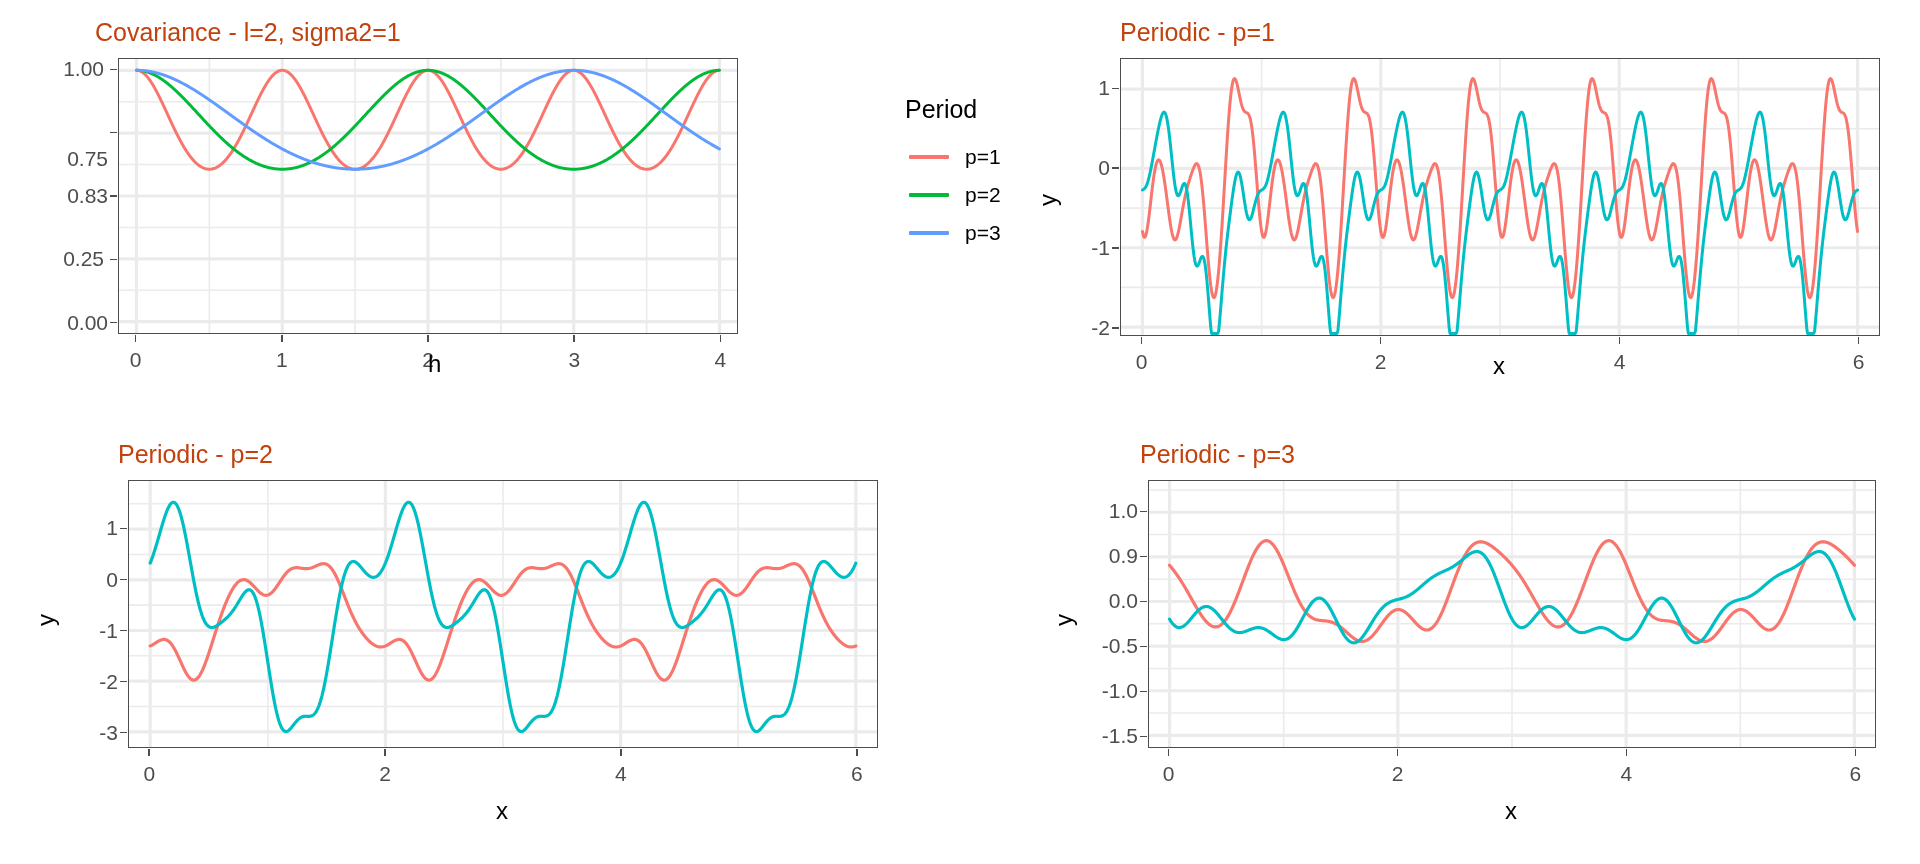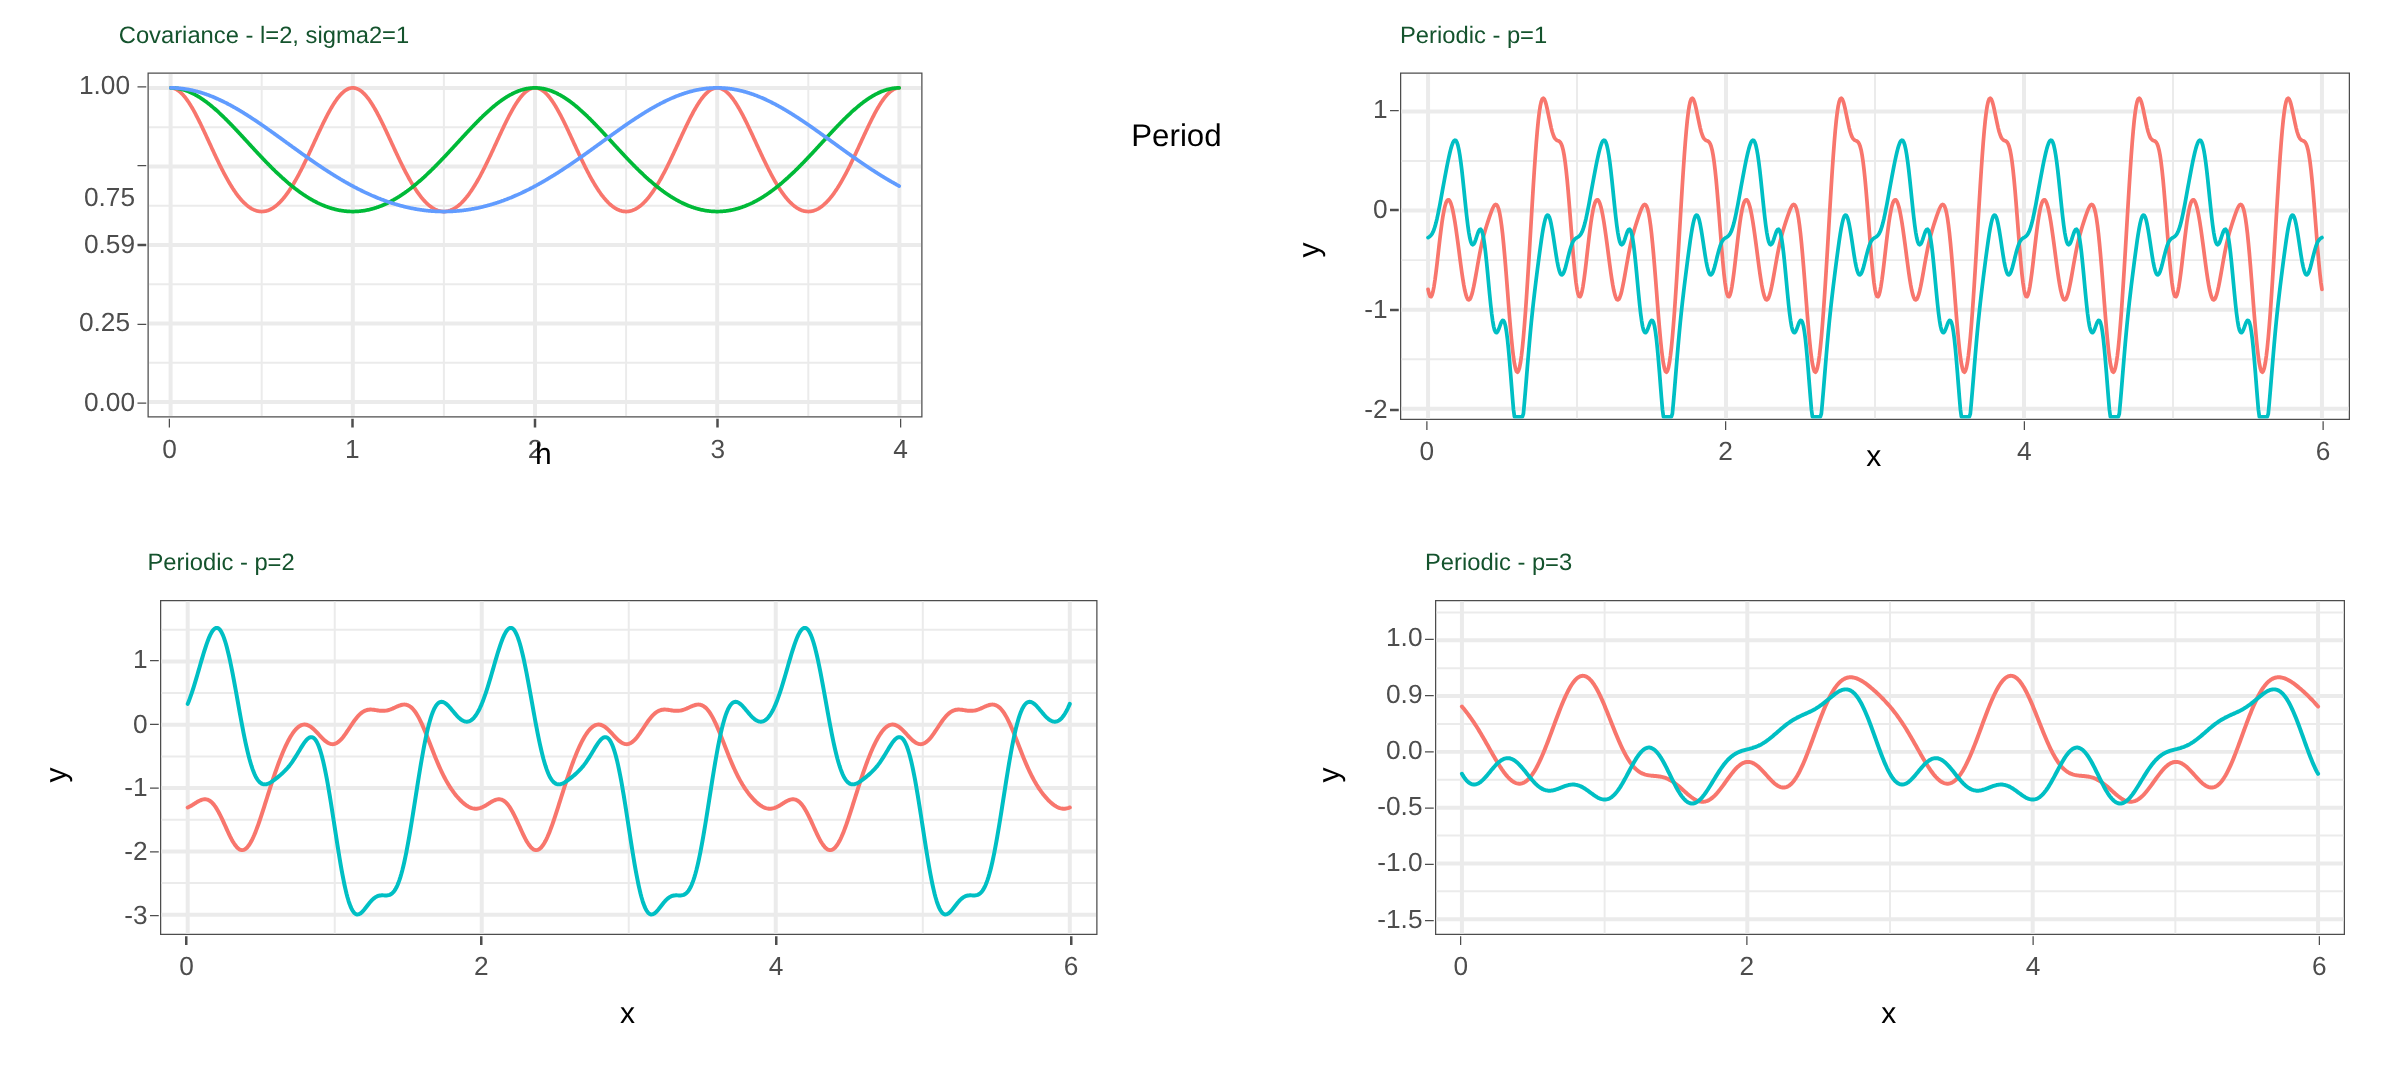--- a/index.html
+++ b/index.html
@@ -29,22 +29,22 @@
     grid-template-rows: 420px 444px;
   }
 
   .panel {
     position: relative;
     box-sizing: border-box;
   }
 
   .panel-title {
     position: absolute;
-    font-size: 19px;
-    color: #14532d;
+    font-size: 25px;
+    color: #c2410c;
     white-space: nowrap;
     font-family: "Liberation Sans", sans-serif;
   }
 
   
   .plotbox {
     position: absolute;
     background: #FFFFFF;
     border: 1.5px solid #4d4d4d;
     box-sizing: border-box;
@@ -158,21 +158,21 @@
             <polyline points="17.71,11.39 18.16,11.40 18.60,11.41 19.04,11.43 19.49,11.45 19.93,11.48 20.37,11.51 20.81,11.55 21.26,11.60 21.70,11.65 22.14,11.70 22.59,11.76 23.03,11.83 23.47,11.91 23.91,11.99 24.36,12.07 24.80,12.16 25.24,12.26 25.69,12.36 26.13,12.47 26.57,12.58 27.01,12.70 27.46,12.82 27.90,12.95 28.34,13.08 28.79,13.22 29.23,13.37 29.67,13.52 30.11,13.68 30.56,13.84 31.00,14.01 31.44,14.18 31.89,14.36 32.33,14.54 32.77,14.73 33.21,14.92 33.66,15.12 34.10,15.32 34.54,15.53 34.99,15.75 35.43,15.97 35.87,16.19 36.31,16.42 36.76,16.65 37.20,16.89 37.64,17.14 38.09,17.39 38.53,17.64 38.97,17.90 39.41,18.16 39.86,18.43 40.30,18.70 40.74,18.98 41.19,19.26 41.63,19.55 42.07,19.84 42.51,20.13 42.96,20.43 43.40,20.73 43.84,21.04 44.29,21.35 44.73,21.67 45.17,21.99 45.61,22.32 46.06,22.65 46.50,22.98 46.94,23.32 47.39,23.66 47.83,24.00 48.27,24.35 48.71,24.70 49.16,25.06 49.60,25.42 50.04,25.78 50.49,26.15 50.93,26.52 51.37,26.89 51.81,27.27 52.26,27.65 52.70,28.03 53.14,28.42 53.59,28.81 54.03,29.21 54.47,29.60 54.91,30.00 55.36,30.41 55.80,30.81 56.24,31.22 56.69,31.63 57.13,32.05 57.57,32.46 58.01,32.88 58.46,33.31 58.90,33.73 59.34,34.16 59.79,34.59 60.23,35.02 60.67,35.45 61.11,35.89 61.56,36.33 62.00,36.77 62.44,37.22 62.89,37.66 63.33,38.11 63.77,38.56 64.21,39.01 64.66,39.46 65.10,39.92 65.54,40.37 65.99,40.83 66.43,41.29 66.87,41.75 67.31,42.22 67.76,42.68 68.20,43.15 68.64,43.61 69.09,44.08 69.53,44.55 69.97,45.02 70.41,45.50 70.86,45.97 71.30,46.44 71.74,46.92 72.19,47.39 72.63,47.87 73.07,48.35 73.51,48.83 73.96,49.31 74.40,49.79 74.84,50.27 75.29,50.75 75.73,51.23 76.17,51.71 76.61,52.19 77.06,52.68 77.50,53.16 77.94,53.64 78.39,54.13 78.83,54.61 79.27,55.09 79.71,55.58 80.16,56.06 80.60,56.54 81.04,57.03 81.49,57.51 81.93,57.99 82.37,58.48 82.81,58.96 83.26,59.44 83.70,59.92 84.14,60.40 84.59,60.88 85.03,61.36 85.47,61.84 85.91,62.32 86.36,62.80 86.80,63.28 87.24,63.75 87.69,64.23 88.13,64.71 88.57,65.18 89.01,65.65 89.46,66.13 89.90,66.60 90.34,67.07 90.79,67.54 91.23,68.01 91.67,68.47 92.11,68.94 92.56,69.40 93.00,69.87 93.44,70.33 93.89,70.79 94.33,71.25 94.77,71.71 95.21,72.16 95.66,72.62 96.10,73.07 96.54,73.52 96.99,73.97 97.43,74.42 97.87,74.87 98.31,75.31 98.76,75.76 99.20,76.20 99.64,76.64 100.09,77.07 100.53,77.51 100.97,77.94 101.41,78.38 101.86,78.81 102.30,79.24 102.74,79.66 103.19,80.09 103.63,80.51 104.07,80.93 104.51,81.35 104.96,81.76 105.40,82.17 105.84,82.59 106.29,82.99 106.73,83.40 107.17,83.81 107.61,84.21 108.06,84.61 108.50,85.01 108.94,85.40 109.39,85.79 109.83,86.18 110.27,86.57 110.71,86.96 111.16,87.34 111.60,87.72 112.04,88.10 112.49,88.47 112.93,88.84 113.37,89.21 113.81,89.58 114.26,89.95 114.70,90.31 115.14,90.67 115.59,91.02 116.03,91.38 116.47,91.73 116.91,92.08 117.36,92.42 117.80,92.76 118.24,93.10 118.69,93.44 119.13,93.77 119.57,94.11 120.01,94.43 120.46,94.76 120.90,95.08 121.34,95.40 121.79,95.72 122.23,96.03 122.67,96.34 123.11,96.65 123.56,96.96 124.00,97.26 124.44,97.56 124.89,97.85 125.33,98.14 125.77,98.43 126.21,98.72 126.66,99.00 127.10,99.28 127.54,99.56 127.99,99.84 128.43,100.11 128.87,100.37 129.31,100.64 129.76,100.90 130.20,101.16 130.64,101.41 131.09,101.67 131.53,101.91 131.97,102.16 132.41,102.40 132.86,102.64 133.30,102.88 133.74,103.11 134.19,103.34 134.63,103.57 135.07,103.79 135.51,104.01 135.96,104.22 136.40,104.44 136.84,104.65 137.29,104.85 137.73,105.06 138.17,105.26 138.61,105.45 139.06,105.65 139.50,105.84 139.94,106.02 140.39,106.21 140.83,106.39 141.27,106.56 141.71,106.73 142.16,106.90 142.60,107.07 143.04,107.23 143.49,107.39 143.93,107.55 144.37,107.70 144.81,107.85 145.26,108.00 145.70,108.14 146.14,108.28 146.59,108.42 147.03,108.55 147.47,108.68 147.91,108.80 148.36,108.92 148.80,109.04 149.24,109.16 149.69,109.27 150.13,109.38 150.57,109.48 151.01,109.58 151.46,109.68 151.90,109.78 152.34,109.87 152.79,109.96 153.23,110.04 153.67,110.12 154.11,110.20 154.56,110.27 155.00,110.34 155.44,110.41 155.89,110.47 156.33,110.53 156.77,110.59 157.21,110.64 157.66,110.69 158.10,110.74 158.54,110.78 158.99,110.82 159.43,110.86 159.87,110.89 160.31,110.92 160.76,110.94 161.20,110.97 161.64,110.99 162.09,111.00 162.53,111.01 162.97,111.02 163.41,111.02 163.86,111.03 164.30,111.02 164.74,111.02 165.19,111.01 165.63,110.99 166.07,110.98 166.51,110.96 166.96,110.94 167.40,110.91 167.84,110.88 168.29,110.84 168.73,110.81 169.17,110.77 169.61,110.72 170.06,110.68 170.50,110.62 170.94,110.57 171.39,110.51 171.83,110.45 172.27,110.39 172.71,110.32 173.16,110.25 173.60,110.17 174.04,110.09 174.49,110.01 174.93,109.92 175.37,109.83 175.81,109.74 176.26,109.65 176.70,109.55 177.14,109.44 177.59,109.34 178.03,109.23 178.47,109.12 178.91,109.00 179.36,108.88 179.80,108.76 180.24,108.63 180.69,108.50 181.13,108.36 181.57,108.23 182.01,108.09 182.46,107.94 182.90,107.80 183.34,107.64 183.79,107.49 184.23,107.33 184.67,107.17 185.11,107.01 185.56,106.84 186.00,106.67 186.44,106.50 186.89,106.32 187.33,106.14 187.77,105.95 188.21,105.76 188.66,105.57 189.10,105.38 189.54,105.18 189.99,104.98 190.43,104.78 190.87,104.57 191.31,104.36 191.76,104.14 192.20,103.93 192.64,103.70 193.09,103.48 193.53,103.25 193.97,103.02 194.41,102.79 194.86,102.55 195.30,102.31 195.74,102.07 196.19,101.82 196.63,101.57 197.07,101.32 197.51,101.06 197.96,100.80 198.40,100.54 198.84,100.27 199.29,100.00 199.73,99.73 200.17,99.46 200.61,99.18 201.06,98.90 201.50,98.61 201.94,98.32 202.39,98.03 202.83,97.74 203.27,97.44 203.71,97.14 204.16,96.84 204.60,96.54 205.04,96.23 205.49,95.91 205.93,95.60 206.37,95.28 206.81,94.96 207.26,94.64 207.70,94.31 208.14,93.98 208.59,93.65 209.03,93.31 209.47,92.98 209.91,92.63 210.36,92.29 210.80,91.94 211.24,91.60 211.69,91.24 212.13,90.89 212.57,90.53 213.01,90.17 213.46,89.81 213.90,89.44 214.34,89.07 214.79,88.70 215.23,88.33 215.67,87.95 216.11,87.58 216.56,87.19 217.00,86.81 217.44,86.42 217.89,86.04 218.33,85.65 218.77,85.25 219.21,84.86 219.66,84.46 220.10,84.06 220.54,83.65 220.99,83.25 221.43,82.84 221.87,82.43 222.31,82.02 222.76,81.60 223.20,81.19 223.64,80.77 224.09,80.35 224.53,79.93 224.97,79.50 225.41,79.07 225.86,78.64 226.30,78.21 226.74,77.78 227.19,77.35 227.63,76.91 228.07,76.47 228.51,76.03 228.96,75.59 229.40,75.14 229.84,74.70 230.29,74.25 230.73,73.80 231.17,73.35 231.61,72.90 232.06,72.45 232.50,71.99 232.94,71.53 233.39,71.07 233.83,70.62 234.27,70.15 234.71,69.69 235.16,69.23 235.60,68.76 236.04,68.30 236.49,67.83 236.93,67.36 237.37,66.89 237.81,66.42 238.26,65.95 238.70,65.48 239.14,65.00 239.59,64.53 240.03,64.05 240.47,63.57 240.91,63.10 241.36,62.62 241.80,62.14 242.24,61.66 242.69,61.18 243.13,60.70 243.57,60.22 244.01,59.74 244.46,59.26 244.90,58.78 245.34,58.29 245.79,57.81 246.23,57.33 246.67,56.84 247.11,56.36 247.56,55.88 248.00,55.39 248.44,54.91 248.89,54.43 249.33,53.94 249.77,53.46 250.21,52.98 250.66,52.49 251.10,52.01 251.54,51.53 251.99,51.05 252.43,50.57 252.87,50.09 253.31,49.61 253.76,49.13 254.20,48.65 254.64,48.17 255.09,47.69 255.53,47.22 255.97,46.74 256.41,46.26 256.86,45.79 257.30,45.32 257.74,44.85 258.19,44.38 258.63,43.91 259.07,43.44 259.51,42.97 259.96,42.51 260.40,42.04 260.84,41.58 261.29,41.12 261.73,40.66 262.17,40.20 262.61,39.75 263.06,39.29 263.50,38.84 263.94,38.39 264.39,37.94 264.83,37.49 265.27,37.05 265.71,36.60 266.16,36.16 266.60,35.73 267.04,35.29 267.49,34.86 267.93,34.42 268.37,34.00 268.81,33.57 269.26,33.15 269.70,32.72 270.14,32.31 270.59,31.89 271.03,31.48 271.47,31.07 271.91,30.66 272.36,30.25 272.80,29.85 273.24,29.45 273.69,29.06 274.13,28.66 274.57,28.27 275.01,27.89 275.46,27.51 275.90,27.13 276.34,26.75 276.79,26.38 277.23,26.01 277.67,25.64 278.11,25.28 278.56,24.92 279.00,24.57 279.44,24.22 279.89,23.87 280.33,23.53 280.77,23.19 281.21,22.85 281.66,22.52 282.10,22.19 282.54,21.87 282.99,21.55 283.43,21.24 283.87,20.93 284.31,20.62 284.76,20.32 285.20,20.02 285.64,19.73 286.09,19.44 286.53,19.15 286.97,18.87 287.41,18.60 287.86,18.33 288.30,18.06 288.74,17.80 289.19,17.54 289.63,17.29 290.07,17.04 290.51,16.80 290.96,16.57 291.40,16.33 291.84,16.11 292.29,15.88 292.73,15.67 293.17,15.45 293.61,15.25 294.06,15.05 294.50,14.85 294.94,14.66 295.39,14.47 295.83,14.29 296.27,14.11 296.71,13.94 297.16,13.78 297.60,13.62 298.04,13.46 298.49,13.31 298.93,13.17 299.37,13.03 299.81,12.90 300.26,12.77 300.70,12.65 301.14,12.53 301.59,12.42 302.03,12.32 302.47,12.22 302.91,12.13 303.36,12.04 303.80,11.95 304.24,11.88 304.69,11.81 305.13,11.74 305.57,11.68 306.01,11.63 306.46,11.58 306.90,11.53 307.34,11.50 307.79,11.47 308.23,11.44 308.67,11.42 309.11,11.41 309.56,11.40 310.00,11.39 310.44,11.40 310.89,11.41 311.33,11.42 311.77,11.44 312.21,11.47 312.66,11.50 313.10,11.53 313.54,11.58 313.99,11.63 314.43,11.68 314.87,11.74 315.31,11.81 315.76,11.88 316.20,11.95 316.64,12.04 317.09,12.13 317.53,12.22 317.97,12.32 318.41,12.42 318.86,12.53 319.30,12.65 319.74,12.77 320.19,12.90 320.63,13.03 321.07,13.17 321.51,13.31 321.96,13.46 322.40,13.62 322.84,13.78 323.29,13.94 323.73,14.11 324.17,14.29 324.61,14.47 325.06,14.66 325.50,14.85 325.94,15.05 326.39,15.25 326.83,15.45 327.27,15.67 327.71,15.88 328.16,16.11 328.60,16.33 329.04,16.57 329.49,16.80 329.93,17.04 330.37,17.29 330.81,17.54 331.26,17.80 331.70,18.06 332.14,18.33 332.59,18.60 333.03,18.87 333.47,19.15 333.91,19.44 334.36,19.73 334.80,20.02 335.24,20.32 335.69,20.62 336.13,20.93 336.57,21.24 337.01,21.55 337.46,21.87 337.90,22.19 338.34,22.52 338.79,22.85 339.23,23.19 339.67,23.53 340.11,23.87 340.56,24.22 341.00,24.57 341.44,24.92 341.89,25.28 342.33,25.64 342.77,26.01 343.21,26.38 343.66,26.75 344.10,27.13 344.54,27.51 344.99,27.89 345.43,28.27 345.87,28.66 346.31,29.06 346.76,29.45 347.20,29.85 347.64,30.25 348.09,30.66 348.53,31.07 348.97,31.48 349.41,31.89 349.86,32.31 350.30,32.72 350.74,33.15 351.19,33.57 351.63,34.00 352.07,34.42 352.51,34.86 352.96,35.29 353.40,35.73 353.84,36.16 354.29,36.60 354.73,37.05 355.17,37.49 355.61,37.94 356.06,38.39 356.50,38.84 356.94,39.29 357.39,39.75 357.83,40.20 358.27,40.66 358.71,41.12 359.16,41.58 359.60,42.04 360.04,42.51 360.49,42.97 360.93,43.44 361.37,43.91 361.81,44.38 362.26,44.85 362.70,45.32 363.14,45.79 363.59,46.26 364.03,46.74 364.47,47.22 364.91,47.69 365.36,48.17 365.80,48.65 366.24,49.13 366.69,49.61 367.13,50.09 367.57,50.57 368.01,51.05 368.46,51.53 368.90,52.01 369.34,52.49 369.79,52.98 370.23,53.46 370.67,53.94 371.11,54.43 371.56,54.91 372.00,55.39 372.44,55.88 372.89,56.36 373.33,56.84 373.77,57.33 374.21,57.81 374.66,58.29 375.10,58.78 375.54,59.26 375.99,59.74 376.43,60.22 376.87,60.70 377.31,61.18 377.76,61.66 378.20,62.14 378.64,62.62 379.09,63.10 379.53,63.57 379.97,64.05 380.41,64.53 380.86,65.00 381.30,65.48 381.74,65.95 382.19,66.42 382.63,66.89 383.07,67.36 383.51,67.83 383.96,68.30 384.40,68.76 384.84,69.23 385.29,69.69 385.73,70.15 386.17,70.62 386.61,71.07 387.06,71.53 387.50,71.99 387.94,72.45 388.39,72.90 388.83,73.35 389.27,73.80 389.71,74.25 390.16,74.70 390.60,75.14 391.04,75.59 391.49,76.03 391.93,76.47 392.37,76.91 392.81,77.35 393.26,77.78 393.70,78.21 394.14,78.64 394.59,79.07 395.03,79.50 395.47,79.93 395.91,80.35 396.36,80.77 396.80,81.19 397.24,81.60 397.69,82.02 398.13,82.43 398.57,82.84 399.01,83.25 399.46,83.65 399.90,84.06 400.34,84.46 400.79,84.86 401.23,85.25 401.67,85.65 402.11,86.04 402.56,86.42 403.00,86.81 403.44,87.19 403.89,87.58 404.33,87.95 404.77,88.33 405.21,88.70 405.66,89.07 406.10,89.44 406.54,89.81 406.99,90.17 407.43,90.53 407.87,90.89 408.31,91.24 408.76,91.60 409.20,91.94 409.64,92.29 410.09,92.63 410.53,92.98 410.97,93.31 411.41,93.65 411.86,93.98 412.30,94.31 412.74,94.64 413.19,94.96 413.63,95.28 414.07,95.60 414.51,95.91 414.96,96.23 415.40,96.54 415.84,96.84 416.29,97.14 416.73,97.44 417.17,97.74 417.61,98.03 418.06,98.32 418.50,98.61 418.94,98.90 419.39,99.18 419.83,99.46 420.27,99.73 420.71,100.00 421.16,100.27 421.60,100.54 422.04,100.80 422.49,101.06 422.93,101.32 423.37,101.57 423.81,101.82 424.26,102.07 424.70,102.31 425.14,102.55 425.59,102.79 426.03,103.02 426.47,103.25 426.91,103.48 427.36,103.70 427.80,103.93 428.24,104.14 428.69,104.36 429.13,104.57 429.57,104.78 430.01,104.98 430.46,105.18 430.90,105.38 431.34,105.57 431.79,105.76 432.23,105.95 432.67,106.14 433.11,106.32 433.56,106.50 434.00,106.67 434.44,106.84 434.89,107.01 435.33,107.17 435.77,107.33 436.21,107.49 436.66,107.64 437.10,107.80 437.54,107.94 437.99,108.09 438.43,108.23 438.87,108.36 439.31,108.50 439.76,108.63 440.20,108.76 440.64,108.88 441.09,109.00 441.53,109.12 441.97,109.23 442.41,109.34 442.86,109.44 443.30,109.55 443.74,109.65 444.19,109.74 444.63,109.83 445.07,109.92 445.51,110.01 445.96,110.09 446.40,110.17 446.84,110.25 447.29,110.32 447.73,110.39 448.17,110.45 448.61,110.51 449.06,110.57 449.50,110.62 449.94,110.68 450.39,110.72 450.83,110.77 451.27,110.81 451.71,110.84 452.16,110.88 452.60,110.91 453.04,110.94 453.49,110.96 453.93,110.98 454.37,110.99 454.81,111.01 455.26,111.02 455.70,111.02 456.14,111.03 456.59,111.02 457.03,111.02 457.47,111.01 457.91,111.00 458.36,110.99 458.80,110.97 459.24,110.94 459.69,110.92 460.13,110.89 460.57,110.86 461.01,110.82 461.46,110.78 461.90,110.74 462.34,110.69 462.79,110.64 463.23,110.59 463.67,110.53 464.11,110.47 464.56,110.41 465.00,110.34 465.44,110.27 465.89,110.20 466.33,110.12 466.77,110.04 467.21,109.96 467.66,109.87 468.10,109.78 468.54,109.68 468.99,109.58 469.43,109.48 469.87,109.38 470.31,109.27 470.76,109.16 471.20,109.04 471.64,108.92 472.09,108.80 472.53,108.68 472.97,108.55 473.41,108.42 473.86,108.28 474.30,108.14 474.74,108.00 475.19,107.85 475.63,107.70 476.07,107.55 476.51,107.39 476.96,107.23 477.40,107.07 477.84,106.90 478.29,106.73 478.73,106.56 479.17,106.39 479.61,106.21 480.06,106.02 480.50,105.84 480.94,105.65 481.39,105.45 481.83,105.26 482.27,105.06 482.71,104.85 483.16,104.65 483.60,104.44 484.04,104.22 484.49,104.01 484.93,103.79 485.37,103.57 485.81,103.34 486.26,103.11 486.70,102.88 487.14,102.64 487.59,102.40 488.03,102.16 488.47,101.91 488.91,101.67 489.36,101.41 489.80,101.16 490.24,100.90 490.69,100.64 491.13,100.37 491.57,100.11 492.01,99.84 492.46,99.56 492.90,99.28 493.34,99.00 493.79,98.72 494.23,98.43 494.67,98.14 495.11,97.85 495.56,97.56 496.00,97.26 496.44,96.96 496.89,96.65 497.33,96.34 497.77,96.03 498.21,95.72 498.66,95.40 499.10,95.08 499.54,94.76 499.99,94.43 500.43,94.11 500.87,93.77 501.31,93.44 501.76,93.10 502.20,92.76 502.64,92.42 503.09,92.08 503.53,91.73 503.97,91.38 504.41,91.02 504.86,90.67 505.30,90.31 505.74,89.95 506.19,89.58 506.63,89.21 507.07,88.84 507.51,88.47 507.96,88.10 508.40,87.72 508.84,87.34 509.29,86.96 509.73,86.57 510.17,86.18 510.61,85.79 511.06,85.40 511.50,85.01 511.94,84.61 512.39,84.21 512.83,83.81 513.27,83.40 513.71,82.99 514.16,82.59 514.60,82.17 515.04,81.76 515.49,81.35 515.93,80.93 516.37,80.51 516.81,80.09 517.26,79.66 517.70,79.24 518.14,78.81 518.59,78.38 519.03,77.94 519.47,77.51 519.91,77.07 520.36,76.64 520.80,76.20 521.24,75.76 521.69,75.31 522.13,74.87 522.57,74.42 523.01,73.97 523.46,73.52 523.90,73.07 524.34,72.62 524.79,72.16 525.23,71.71 525.67,71.25 526.11,70.79 526.56,70.33 527.00,69.87 527.44,69.40 527.89,68.94 528.33,68.47 528.77,68.01 529.21,67.54 529.66,67.07 530.10,66.60 530.54,66.13 530.99,65.65 531.43,65.18 531.87,64.71 532.31,64.23 532.76,63.75 533.20,63.28 533.64,62.80 534.09,62.32 534.53,61.84 534.97,61.36 535.41,60.88 535.86,60.40 536.30,59.92 536.74,59.44 537.19,58.96 537.63,58.48 538.07,57.99 538.51,57.51 538.96,57.03 539.40,56.54 539.84,56.06 540.29,55.58 540.73,55.09 541.17,54.61 541.61,54.13 542.06,53.64 542.50,53.16 542.94,52.68 543.39,52.19 543.83,51.71 544.27,51.23 544.71,50.75 545.16,50.27 545.60,49.79 546.04,49.31 546.49,48.83 546.93,48.35 547.37,47.87 547.81,47.39 548.26,46.92 548.70,46.44 549.14,45.97 549.59,45.50 550.03,45.02 550.47,44.55 550.91,44.08 551.36,43.61 551.80,43.15 552.24,42.68 552.69,42.22 553.13,41.75 553.57,41.29 554.01,40.83 554.46,40.37 554.90,39.92 555.34,39.46 555.79,39.01 556.23,38.56 556.67,38.11 557.11,37.66 557.56,37.22 558.00,36.77 558.44,36.33 558.89,35.89 559.33,35.45 559.77,35.02 560.21,34.59 560.66,34.16 561.10,33.73 561.54,33.31 561.99,32.88 562.43,32.46 562.87,32.05 563.31,31.63 563.76,31.22 564.20,30.81 564.64,30.41 565.09,30.00 565.53,29.60 565.97,29.21 566.41,28.81 566.86,28.42 567.30,28.03 567.74,27.65 568.19,27.27 568.63,26.89 569.07,26.52 569.51,26.15 569.96,25.78 570.40,25.42 570.84,25.06 571.29,24.70 571.73,24.35 572.17,24.00 572.61,23.66 573.06,23.32 573.50,22.98 573.94,22.65 574.39,22.32 574.83,21.99 575.27,21.67 575.71,21.35 576.16,21.04 576.60,20.73 577.04,20.43 577.49,20.13 577.93,19.84 578.37,19.55 578.81,19.26 579.26,18.98 579.70,18.70 580.14,18.43 580.59,18.16 581.03,17.90 581.47,17.64 581.91,17.39 582.36,17.14 582.80,16.89 583.24,16.65 583.69,16.42 584.13,16.19 584.57,15.97 585.01,15.75 585.46,15.53 585.90,15.32 586.34,15.12 586.79,14.92 587.23,14.73 587.67,14.54 588.11,14.36 588.56,14.18 589.00,14.01 589.44,13.84 589.89,13.68 590.33,13.52 590.77,13.37 591.21,13.22 591.66,13.08 592.10,12.95 592.54,12.82 592.99,12.70 593.43,12.58 593.87,12.47 594.31,12.36 594.76,12.26 595.20,12.16 595.64,12.07 596.09,11.99 596.53,11.91 596.97,11.83 597.41,11.76 597.86,11.70 598.30,11.65 598.74,11.60 599.19,11.55 599.63,11.51 600.07,11.48 600.51,11.45 600.96,11.43 601.40,11.41 601.84,11.40 602.29,11.39" fill="none" stroke="#00BA38" stroke-width="3" stroke-linejoin="round" stroke-linecap="round"></polyline>
             <polyline points="17.71,11.39 18.16,11.40 18.60,11.40 19.04,11.41 19.49,11.42 19.93,11.43 20.37,11.45 20.81,11.46 21.26,11.48 21.70,11.51 22.14,11.53 22.59,11.56 23.03,11.59 23.47,11.62 23.91,11.66 24.36,11.70 24.80,11.74 25.24,11.78 25.69,11.82 26.13,11.87 26.57,11.92 27.01,11.97 27.46,12.03 27.90,12.09 28.34,12.15 28.79,12.21 29.23,12.28 29.67,12.34 30.11,12.42 30.56,12.49 31.00,12.56 31.44,12.64 31.89,12.72 32.33,12.80 32.77,12.89 33.21,12.98 33.66,13.07 34.10,13.16 34.54,13.25 34.99,13.35 35.43,13.45 35.87,13.55 36.31,13.66 36.76,13.76 37.20,13.87 37.64,13.99 38.09,14.10 38.53,14.22 38.97,14.33 39.41,14.46 39.86,14.58 40.30,14.70 40.74,14.83 41.19,14.96 41.63,15.10 42.07,15.23 42.51,15.37 42.96,15.51 43.40,15.65 43.84,15.79 44.29,15.94 44.73,16.09 45.17,16.24 45.61,16.39 46.06,16.55 46.50,16.70 46.94,16.86 47.39,17.02 47.83,17.19 48.27,17.35 48.71,17.52 49.16,17.69 49.60,17.87 50.04,18.04 50.49,18.22 50.93,18.39 51.37,18.58 51.81,18.76 52.26,18.94 52.70,19.13 53.14,19.32 53.59,19.51 54.03,19.70 54.47,19.90 54.91,20.09 55.36,20.29 55.80,20.49 56.24,20.70 56.69,20.90 57.13,21.11 57.57,21.31 58.01,21.53 58.46,21.74 58.90,21.95 59.34,22.17 59.79,22.38 60.23,22.60 60.67,22.82 61.11,23.05 61.56,23.27 62.00,23.50 62.44,23.73 62.89,23.96 63.33,24.19 63.77,24.42 64.21,24.66 64.66,24.89 65.10,25.13 65.54,25.37 65.99,25.61 66.43,25.86 66.87,26.10 67.31,26.35 67.76,26.60 68.20,26.84 68.64,27.10 69.09,27.35 69.53,27.60 69.97,27.86 70.41,28.11 70.86,28.37 71.30,28.63 71.74,28.89 72.19,29.16 72.63,29.42 73.07,29.69 73.51,29.95 73.96,30.22 74.40,30.49 74.84,30.76 75.29,31.03 75.73,31.31 76.17,31.58 76.61,31.86 77.06,32.13 77.50,32.41 77.94,32.69 78.39,32.97 78.83,33.25 79.27,33.53 79.71,33.82 80.16,34.10 80.60,34.39 81.04,34.68 81.49,34.97 81.93,35.25 82.37,35.54 82.81,35.84 83.26,36.13 83.70,36.42 84.14,36.72 84.59,37.01 85.03,37.31 85.47,37.60 85.91,37.90 86.36,38.20 86.80,38.50 87.24,38.80 87.69,39.10 88.13,39.41 88.57,39.71 89.01,40.01 89.46,40.32 89.90,40.62 90.34,40.93 90.79,41.23 91.23,41.54 91.67,41.85 92.11,42.16 92.56,42.47 93.00,42.78 93.44,43.09 93.89,43.40 94.33,43.71 94.77,44.02 95.21,44.34 95.66,44.65 96.10,44.96 96.54,45.28 96.99,45.59 97.43,45.91 97.87,46.23 98.31,46.54 98.76,46.86 99.20,47.18 99.64,47.49 100.09,47.81 100.53,48.13 100.97,48.45 101.41,48.77 101.86,49.09 102.30,49.41 102.74,49.73 103.19,50.05 103.63,50.37 104.07,50.69 104.51,51.01 104.96,51.33 105.40,51.65 105.84,51.97 106.29,52.29 106.73,52.62 107.17,52.94 107.61,53.26 108.06,53.58 108.50,53.90 108.94,54.23 109.39,54.55 109.83,54.87 110.27,55.19 110.71,55.52 111.16,55.84 111.60,56.16 112.04,56.48 112.49,56.80 112.93,57.13 113.37,57.45 113.81,57.77 114.26,58.09 114.70,58.41 115.14,58.74 115.59,59.06 116.03,59.38 116.47,59.70 116.91,60.02 117.36,60.34 117.80,60.66 118.24,60.98 118.69,61.30 119.13,61.62 119.57,61.94 120.01,62.26 120.46,62.58 120.90,62.90 121.34,63.22 121.79,63.54 122.23,63.85 122.67,64.17 123.11,64.49 123.56,64.80 124.00,65.12 124.44,65.44 124.89,65.75 125.33,66.07 125.77,66.38 126.21,66.70 126.66,67.01 127.10,67.32 127.54,67.63 127.99,67.95 128.43,68.26 128.87,68.57 129.31,68.88 129.76,69.19 130.20,69.50 130.64,69.81 131.09,70.12 131.53,70.42 131.97,70.73 132.41,71.04 132.86,71.34 133.30,71.65 133.74,71.95 134.19,72.26 134.63,72.56 135.07,72.86 135.51,73.16 135.96,73.47 136.40,73.77 136.84,74.07 137.29,74.36 137.73,74.66 138.17,74.96 138.61,75.26 139.06,75.55 139.50,75.85 139.94,76.14 140.39,76.44 140.83,76.73 141.27,77.02 141.71,77.31 142.16,77.60 142.60,77.89 143.04,78.18 143.49,78.47 143.93,78.75 144.37,79.04 144.81,79.32 145.26,79.61 145.70,79.89 146.14,80.17 146.59,80.45 147.03,80.74 147.47,81.01 147.91,81.29 148.36,81.57 148.80,81.85 149.24,82.12 149.69,82.40 150.13,82.67 150.57,82.94 151.01,83.22 151.46,83.49 151.90,83.76 152.34,84.02 152.79,84.29 153.23,84.56 153.67,84.82 154.11,85.09 154.56,85.35 155.00,85.61 155.44,85.87 155.89,86.13 156.33,86.39 156.77,86.65 157.21,86.91 157.66,87.16 158.10,87.42 158.54,87.67 158.99,87.92 159.43,88.17 159.87,88.42 160.31,88.67 160.76,88.92 161.20,89.17 161.64,89.41 162.09,89.66 162.53,89.90 162.97,90.14 163.41,90.38 163.86,90.62 164.30,90.86 164.74,91.10 165.19,91.33 165.63,91.57 166.07,91.80 166.51,92.03 166.96,92.26 167.40,92.49 167.84,92.72 168.29,92.95 168.73,93.17 169.17,93.40 169.61,93.62 170.06,93.84 170.50,94.06 170.94,94.28 171.39,94.50 171.83,94.72 172.27,94.93 172.71,95.15 173.16,95.36 173.60,95.57 174.04,95.78 174.49,95.99 174.93,96.20 175.37,96.41 175.81,96.61 176.26,96.82 176.70,97.02 177.14,97.22 177.59,97.42 178.03,97.62 178.47,97.81 178.91,98.01 179.36,98.20 179.80,98.40 180.24,98.59 180.69,98.78 181.13,98.97 181.57,99.16 182.01,99.34 182.46,99.53 182.90,99.71 183.34,99.89 183.79,100.07 184.23,100.25 184.67,100.43 185.11,100.61 185.56,100.78 186.00,100.95 186.44,101.13 186.89,101.30 187.33,101.47 187.77,101.63 188.21,101.80 188.66,101.97 189.10,102.13 189.54,102.29 189.99,102.45 190.43,102.61 190.87,102.77 191.31,102.93 191.76,103.08 192.20,103.23 192.64,103.39 193.09,103.54 193.53,103.69 193.97,103.83 194.41,103.98 194.86,104.13 195.30,104.27 195.74,104.41 196.19,104.55 196.63,104.69 197.07,104.83 197.51,104.96 197.96,105.10 198.40,105.23 198.84,105.36 199.29,105.49 199.73,105.62 200.17,105.75 200.61,105.87 201.06,106.00 201.50,106.12 201.94,106.24 202.39,106.36 202.83,106.48 203.27,106.60 203.71,106.71 204.16,106.83 204.60,106.94 205.04,107.05 205.49,107.16 205.93,107.27 206.37,107.37 206.81,107.48 207.26,107.58 207.70,107.68 208.14,107.78 208.59,107.88 209.03,107.98 209.47,108.08 209.91,108.17 210.36,108.26 210.80,108.35 211.24,108.44 211.69,108.53 212.13,108.62 212.57,108.70 213.01,108.79 213.46,108.87 213.90,108.95 214.34,109.03 214.79,109.11 215.23,109.18 215.67,109.26 216.11,109.33 216.56,109.40 217.00,109.47 217.44,109.54 217.89,109.61 218.33,109.67 218.77,109.73 219.21,109.80 219.66,109.86 220.10,109.92 220.54,109.97 220.99,110.03 221.43,110.09 221.87,110.14 222.31,110.19 222.76,110.24 223.20,110.29 223.64,110.33 224.09,110.38 224.53,110.42 224.97,110.47 225.41,110.51 225.86,110.55 226.30,110.58 226.74,110.62 227.19,110.65 227.63,110.69 228.07,110.72 228.51,110.75 228.96,110.78 229.40,110.80 229.84,110.83 230.29,110.85 230.73,110.88 231.17,110.90 231.61,110.92 232.06,110.93 232.50,110.95 232.94,110.96 233.39,110.98 233.83,110.99 234.27,111.00 234.71,111.01 235.16,111.01 235.60,111.02 236.04,111.02 236.49,111.02 236.93,111.03 237.37,111.02 237.81,111.02 238.26,111.02 238.70,111.01 239.14,111.01 239.59,111.00 240.03,110.99 240.47,110.97 240.91,110.96 241.36,110.95 241.80,110.93 242.24,110.91 242.69,110.89 243.13,110.87 243.57,110.85 244.01,110.83 244.46,110.80 244.90,110.77 245.34,110.74 245.79,110.71 246.23,110.68 246.67,110.65 247.11,110.61 247.56,110.58 248.00,110.54 248.44,110.50 248.89,110.46 249.33,110.42 249.77,110.37 250.21,110.33 250.66,110.28 251.10,110.23 251.54,110.18 251.99,110.13 252.43,110.07 252.87,110.02 253.31,109.96 253.76,109.91 254.20,109.85 254.64,109.79 255.09,109.72 255.53,109.66 255.97,109.59 256.41,109.53 256.86,109.46 257.30,109.39 257.74,109.32 258.19,109.24 258.63,109.17 259.07,109.09 259.51,109.01 259.96,108.93 260.40,108.85 260.84,108.77 261.29,108.69 261.73,108.60 262.17,108.51 262.61,108.43 263.06,108.34 263.50,108.24 263.94,108.15 264.39,108.06 264.83,107.96 265.27,107.86 265.71,107.76 266.16,107.66 266.60,107.56 267.04,107.46 267.49,107.35 267.93,107.25 268.37,107.14 268.81,107.03 269.26,106.92 269.70,106.81 270.14,106.69 270.59,106.58 271.03,106.46 271.47,106.34 271.91,106.22 272.36,106.10 272.80,105.98 273.24,105.85 273.69,105.73 274.13,105.60 274.57,105.47 275.01,105.34 275.46,105.21 275.90,105.07 276.34,104.94 276.79,104.80 277.23,104.66 277.67,104.52 278.11,104.38 278.56,104.24 279.00,104.10 279.44,103.95 279.89,103.81 280.33,103.66 280.77,103.51 281.21,103.36 281.66,103.21 282.10,103.05 282.54,102.90 282.99,102.74 283.43,102.58 283.87,102.42 284.31,102.26 284.76,102.10 285.20,101.93 285.64,101.77 286.09,101.60 286.53,101.43 286.97,101.26 287.41,101.09 287.86,100.92 288.30,100.75 288.74,100.57 289.19,100.40 289.63,100.22 290.07,100.04 290.51,99.86 290.96,99.68 291.40,99.49 291.84,99.31 292.29,99.12 292.73,98.93 293.17,98.74 293.61,98.55 294.06,98.36 294.50,98.17 294.94,97.97 295.39,97.78 295.83,97.58 296.27,97.38 296.71,97.18 297.16,96.98 297.60,96.78 298.04,96.57 298.49,96.37 298.93,96.16 299.37,95.95 299.81,95.74 300.26,95.53 300.70,95.32 301.14,95.11 301.59,94.89 302.03,94.68 302.47,94.46 302.91,94.24 303.36,94.02 303.80,93.80 304.24,93.58 304.69,93.36 305.13,93.13 305.57,92.91 306.01,92.68 306.46,92.45 306.90,92.22 307.34,91.99 307.79,91.76 308.23,91.52 308.67,91.29 309.11,91.05 309.56,90.81 310.00,90.58 310.44,90.34 310.89,90.10 311.33,89.85 311.77,89.61 312.21,89.37 312.66,89.12 313.10,88.87 313.54,88.63 313.99,88.38 314.43,88.13 314.87,87.88 315.31,87.62 315.76,87.37 316.20,87.12 316.64,86.86 317.09,86.60 317.53,86.34 317.97,86.09 318.41,85.82 318.86,85.56 319.30,85.30 319.74,85.04 320.19,84.77 320.63,84.51 321.07,84.24 321.51,83.97 321.96,83.70 322.40,83.43 322.84,83.16 323.29,82.89 323.73,82.62 324.17,82.35 324.61,82.07 325.06,81.80 325.50,81.52 325.94,81.24 326.39,80.96 326.83,80.68 327.27,80.40 327.71,80.12 328.16,79.84 328.60,79.55 329.04,79.27 329.49,78.99 329.93,78.70 330.37,78.41 330.81,78.12 331.26,77.84 331.70,77.55 332.14,77.26 332.59,76.96 333.03,76.67 333.47,76.38 333.91,76.09 334.36,75.79 334.80,75.50 335.24,75.20 335.69,74.90 336.13,74.61 336.57,74.31 337.01,74.01 337.46,73.71 337.90,73.41 338.34,73.11 338.79,72.81 339.23,72.50 339.67,72.20 340.11,71.90 340.56,71.59 341.00,71.29 341.44,70.98 341.89,70.67 342.33,70.37 342.77,70.06 343.21,69.75 343.66,69.44 344.10,69.13 344.54,68.82 344.99,68.51 345.43,68.20 345.87,67.89 346.31,67.58 346.76,67.26 347.20,66.95 347.64,66.64 348.09,66.32 348.53,66.01 348.97,65.69 349.41,65.38 349.86,65.06 350.30,64.74 350.74,64.43 351.19,64.11 351.63,63.79 352.07,63.48 352.51,63.16 352.96,62.84 353.40,62.52 353.84,62.20 354.29,61.88 354.73,61.56 355.17,61.24 355.61,60.92 356.06,60.60 356.50,60.28 356.94,59.96 357.39,59.64 357.83,59.32 358.27,59.00 358.71,58.68 359.16,58.35 359.60,58.03 360.04,57.71 360.49,57.39 360.93,57.07 361.37,56.74 361.81,56.42 362.26,56.10 362.70,55.78 363.14,55.45 363.59,55.13 364.03,54.81 364.47,54.49 364.91,54.17 365.36,53.84 365.80,53.52 366.24,53.20 366.69,52.88 367.13,52.55 367.57,52.23 368.01,51.91 368.46,51.59 368.90,51.27 369.34,50.95 369.79,50.63 370.23,50.31 370.67,49.99 371.11,49.67 371.56,49.35 372.00,49.03 372.44,48.71 372.89,48.39 373.33,48.07 373.77,47.75 374.21,47.43 374.66,47.12 375.10,46.80 375.54,46.48 375.99,46.17 376.43,45.85 376.87,45.53 377.31,45.22 377.76,44.91 378.20,44.59 378.64,44.28 379.09,43.97 379.53,43.65 379.97,43.34 380.41,43.03 380.86,42.72 381.30,42.41 381.74,42.10 382.19,41.79 382.63,41.48 383.07,41.18 383.51,40.87 383.96,40.56 384.40,40.26 384.84,39.95 385.29,39.65 385.73,39.35 386.17,39.05 386.61,38.74 387.06,38.44 387.50,38.14 387.94,37.85 388.39,37.55 388.83,37.25 389.27,36.96 389.71,36.66 390.16,36.37 390.60,36.07 391.04,35.78 391.49,35.49 391.93,35.20 392.37,34.91 392.81,34.62 393.26,34.34 393.70,34.05 394.14,33.76 394.59,33.48 395.03,33.20 395.47,32.92 395.91,32.64 396.36,32.36 396.80,32.08 397.24,31.80 397.69,31.53 398.13,31.25 398.57,30.98 399.01,30.71 399.46,30.44 399.90,30.17 400.34,29.90 400.79,29.64 401.23,29.37 401.67,29.11 402.11,28.84 402.56,28.58 403.00,28.32 403.44,28.07 403.89,27.81 404.33,27.55 404.77,27.30 405.21,27.05 405.66,26.80 406.10,26.55 406.54,26.30 406.99,26.05 407.43,25.81 407.87,25.57 408.31,25.33 408.76,25.09 409.20,24.85 409.64,24.61 410.09,24.38 410.53,24.14 410.97,23.91 411.41,23.68 411.86,23.46 412.30,23.23 412.74,23.01 413.19,22.78 413.63,22.56 414.07,22.34 414.51,22.13 414.96,21.91 415.40,21.70 415.84,21.49 416.29,21.28 416.73,21.07 417.17,20.86 417.61,20.66 418.06,20.46 418.50,20.25 418.94,20.06 419.39,19.86 419.83,19.67 420.27,19.47 420.71,19.28 421.16,19.09 421.60,18.91 422.04,18.72 422.49,18.54 422.93,18.36 423.37,18.18 423.81,18.01 424.26,17.83 424.70,17.66 425.14,17.49 425.59,17.32 426.03,17.16 426.47,16.99 426.91,16.83 427.36,16.67 427.80,16.52 428.24,16.36 428.69,16.21 429.13,16.06 429.57,15.91 430.01,15.77 430.46,15.62 430.90,15.48 431.34,15.34 431.79,15.20 432.23,15.07 432.67,14.94 433.11,14.81 433.56,14.68 434.00,14.56 434.44,14.43 434.89,14.31 435.33,14.19 435.77,14.08 436.21,13.96 436.66,13.85 437.10,13.74 437.54,13.64 437.99,13.53 438.43,13.43 438.87,13.33 439.31,13.24 439.76,13.14 440.20,13.05 440.64,12.96 441.09,12.87 441.53,12.79 441.97,12.71 442.41,12.63 442.86,12.55 443.30,12.47 443.74,12.40 444.19,12.33 444.63,12.26 445.07,12.20 445.51,12.14 445.96,12.08 446.40,12.02 446.84,11.96 447.29,11.91 447.73,11.86 448.17,11.81 448.61,11.77 449.06,11.73 449.50,11.69 449.94,11.65 450.39,11.62 450.83,11.58 451.27,11.55 451.71,11.53 452.16,11.50 452.60,11.48 453.04,11.46 453.49,11.44 453.93,11.43 454.37,11.42 454.81,11.41 455.26,11.40 455.70,11.40 456.14,11.39 456.59,11.40 457.03,11.40 457.47,11.40 457.91,11.41 458.36,11.42 458.80,11.44 459.24,11.45 459.69,11.47 460.13,11.49 460.57,11.52 461.01,11.54 461.46,11.57 461.90,11.60 462.34,11.64 462.79,11.67 463.23,11.71 463.67,11.75 464.11,11.80 464.56,11.84 465.00,11.89 465.44,11.94 465.89,12.00 466.33,12.06 466.77,12.11 467.21,12.18 467.66,12.24 468.10,12.31 468.54,12.38 468.99,12.45 469.43,12.52 469.87,12.60 470.31,12.68 470.76,12.76 471.20,12.84 471.64,12.93 472.09,13.02 472.53,13.11 472.97,13.20 473.41,13.30 473.86,13.39 474.30,13.49 474.74,13.60 475.19,13.70 475.63,13.81 476.07,13.92 476.51,14.03 476.96,14.15 477.40,14.27 477.84,14.39 478.29,14.51 478.73,14.63 479.17,14.76 479.61,14.89 480.06,15.02 480.50,15.15 480.94,15.29 481.39,15.43 481.83,15.57 482.27,15.71 482.71,15.86 483.16,16.00 483.60,16.15 484.04,16.30 484.49,16.46 484.93,16.61 485.37,16.77 485.81,16.93 486.26,17.10 486.70,17.26 487.14,17.43 487.59,17.60 488.03,17.77 488.47,17.94 488.91,18.12 489.36,18.29 489.80,18.47 490.24,18.65 490.69,18.84 491.13,19.02 491.57,19.21 492.01,19.40 492.46,19.59 492.90,19.79 493.34,19.98 493.79,20.18 494.23,20.38 494.67,20.58 495.11,20.78 495.56,20.99 496.00,21.20 496.44,21.41 496.89,21.62 497.33,21.83 497.77,22.04 498.21,22.26 498.66,22.48 499.10,22.70 499.54,22.92 499.99,23.15 500.43,23.37 500.87,23.60 501.31,23.83 501.76,24.06 502.20,24.29 502.64,24.52 503.09,24.76 503.53,25.00 503.97,25.24 504.41,25.48 504.86,25.72 505.30,25.96 505.74,26.21 506.19,26.45 506.63,26.70 507.07,26.95 507.51,27.20 507.96,27.46 508.40,27.71 508.84,27.97 509.29,28.23 509.73,28.49 510.17,28.75 510.61,29.01 511.06,29.27 511.50,29.53 511.94,29.80 512.39,30.07 512.83,30.34 513.27,30.61 513.71,30.88 514.16,31.15 514.60,31.42 515.04,31.70 515.49,31.98 515.93,32.25 516.37,32.53 516.81,32.81 517.26,33.09 517.70,33.37 518.14,33.66 518.59,33.94 519.03,34.23 519.47,34.51 519.91,34.80 520.36,35.09 520.80,35.38 521.24,35.67 521.69,35.96 522.13,36.26 522.57,36.55 523.01,36.84 523.46,37.14 523.90,37.44 524.34,37.73 524.79,38.03 525.23,38.33 525.67,38.63 526.11,38.93 526.56,39.23 527.00,39.54 527.44,39.84 527.89,40.14 528.33,40.45 528.77,40.75 529.21,41.06 529.66,41.37 530.10,41.68 530.54,41.98 530.99,42.29 531.43,42.60 531.87,42.91 532.31,43.22 532.76,43.54 533.20,43.85 533.64,44.16 534.09,44.47 534.53,44.79 534.97,45.10 535.41,45.42 535.86,45.73 536.30,46.05 536.74,46.36 537.19,46.68 537.63,47.00 538.07,47.31 538.51,47.63 538.96,47.95 539.40,48.27 539.84,48.59 540.29,48.91 540.73,49.23 541.17,49.55 541.61,49.87 542.06,50.19 542.50,50.51 542.94,50.83 543.39,51.15 543.83,51.47 544.27,51.79 544.71,52.11 545.16,52.43 545.60,52.76 546.04,53.08 546.49,53.40 546.93,53.72 547.37,54.04 547.81,54.37 548.26,54.69 548.70,55.01 549.14,55.33 549.59,55.66 550.03,55.98 550.47,56.30 550.91,56.62 551.36,56.94 551.80,57.27 552.24,57.59 552.69,57.91 553.13,58.23 553.57,58.55 554.01,58.88 554.46,59.20 554.90,59.52 555.34,59.84 555.79,60.16 556.23,60.48 556.67,60.80 557.11,61.12 557.56,61.44 558.00,61.76 558.44,62.08 558.89,62.40 559.33,62.72 559.77,63.04 560.21,63.36 560.66,63.67 561.10,63.99 561.54,64.31 561.99,64.63 562.43,64.94 562.87,65.26 563.31,65.57 563.76,65.89 564.20,66.20 564.64,66.52 565.09,66.83 565.53,67.14 565.97,67.46 566.41,67.77 566.86,68.08 567.30,68.39 567.74,68.70 568.19,69.01 568.63,69.32 569.07,69.63 569.51,69.94 569.96,70.25 570.40,70.56 570.84,70.86 571.29,71.17 571.73,71.48 572.17,71.78 572.61,72.08 573.06,72.39 573.50,72.69 573.94,72.99 574.39,73.29 574.83,73.60 575.27,73.90 575.71,74.19 576.16,74.49 576.60,74.79 577.04,75.09 577.49,75.38 577.93,75.68 578.37,75.98 578.81,76.27 579.26,76.56 579.70,76.85 580.14,77.15 580.59,77.44 581.03,77.73 581.47,78.02 581.91,78.30 582.36,78.59 582.80,78.88 583.24,79.16 583.69,79.45 584.13,79.73 584.57,80.01 585.01,80.30 585.46,80.58 585.90,80.86 586.34,81.14 586.79,81.41 587.23,81.69 587.67,81.97 588.11,82.24 588.56,82.52 589.00,82.79 589.44,83.06 589.89,83.33 590.33,83.60 590.77,83.87 591.21,84.14 591.66,84.41 592.10,84.67 592.54,84.94 592.99,85.20 593.43,85.46 593.87,85.73 594.31,85.99 594.76,86.25 595.20,86.51 595.64,86.76 596.09,87.02 596.53,87.27 596.97,87.53 597.41,87.78 597.86,88.03 598.30,88.28 598.74,88.53 599.19,88.78 599.63,89.03 600.07,89.27 600.51,89.52 600.96,89.76 601.40,90.00 601.84,90.25 602.29,90.49" fill="none" stroke="#619CFF" stroke-width="3" stroke-linejoin="round" stroke-linecap="round"></polyline>
           </svg>
       </div>
 
       <div id="ticks0">
           <div class="tick-label ylab-tick" style="left: 56px; top: 322.606px; width: 52px;">0.00</div>
           <div class="tickmark y" style="left: 110px; top: 321.856px;"></div>
           <div class="tick-label ylab-tick" style="left: 52px; top: 259.303px; width: 52px;">0.25</div>
           <div class="tickmark y" style="left: 110px; top: 258.553px;"></div>
-          <div class="tick-label ylab-tick" style="left: 56px; top: 196px; width: 52px;">0.59</div>
+          <div class="tick-label ylab-tick" style="left: 56px; top: 196px; width: 52px;">0.83</div>
           <div class="tickmark y" style="left: 110px; top: 195.25px;"></div>
           <div class="tick-label ylab-tick" style="left: 56px; top: 132.697px; width: 52px; margin-top: 26px;">0.75</div>
           <div class="tickmark y" style="left: 110px; top: 131.947px;"></div>
           <div class="tick-label ylab-tick" style="left: 52px; top: 69.3945px; width: 52px;">1.00</div>
           <div class="tickmark y" style="left: 110px; top: 68.6445px;"></div>
           <div class="tick-label xlab-tick" style="left: 135.547px; top: 348px;">0</div>
           <div class="tickmark x" style="left: 134.797px; top: 335px;"></div>
           <div class="tick-label xlab-tick" style="left: 281.774px; top: 348px;">1</div>
           <div class="tickmark x" style="left: 281.024px; top: 335px;"></div>
           <div class="tick-label xlab-tick" style="left: 428px; top: 348px;">2</div>
@@ -180,20 +180,34 @@
           <div class="tick-label xlab-tick" style="left: 574.226px; top: 348px;">3</div>
           <div class="tickmark x" style="left: 573.476px; top: 335px;"></div>
           <div class="tick-label xlab-tick" style="left: 720.453px; top: 348px;">4</div>
           <div class="tickmark x" style="left: 719.703px; top: 335px;"></div>
         </div>
 
       <div class="axis-title" style="left:428px; top:350px;">h</div>
 
       <div class="legend" style="left:905px; top:95px;">
         <div class="legend-title">Period</div>
+        <div id="legend-items">
+            <div class="legend-row">
+              <span class="legend-key" style="background: rgb(248, 118, 109);"></span>
+              <span class="legend-label">p=1</span>
+            </div>
+            <div class="legend-row">
+              <span class="legend-key" style="background: rgb(0, 186, 56);"></span>
+              <span class="legend-label">p=2</span>
+            </div>
+            <div class="legend-row">
+              <span class="legend-key" style="background: rgb(97, 156, 255);"></span>
+              <span class="legend-label">p=3</span>
+            </div>
+          </div>
       </div>
     </div>
 
     <div class="panel">
       <div class="panel-title" style="left:100px; top:18px;">Periodic - p=1</div>
 
       <div class="plotbox" id="box1" style="left:100px; top:58px; width:760px; height:278px;">
         <svg class="plotsvg" id="svg1" viewBox="0 0 760 278" preserveAspectRatio="none">
             <g>
               <line x1="0" y1="270.01149425287355" x2="760" y2="270.01149425287355" stroke="#EBEBEB" stroke-width="3.2"></line>

